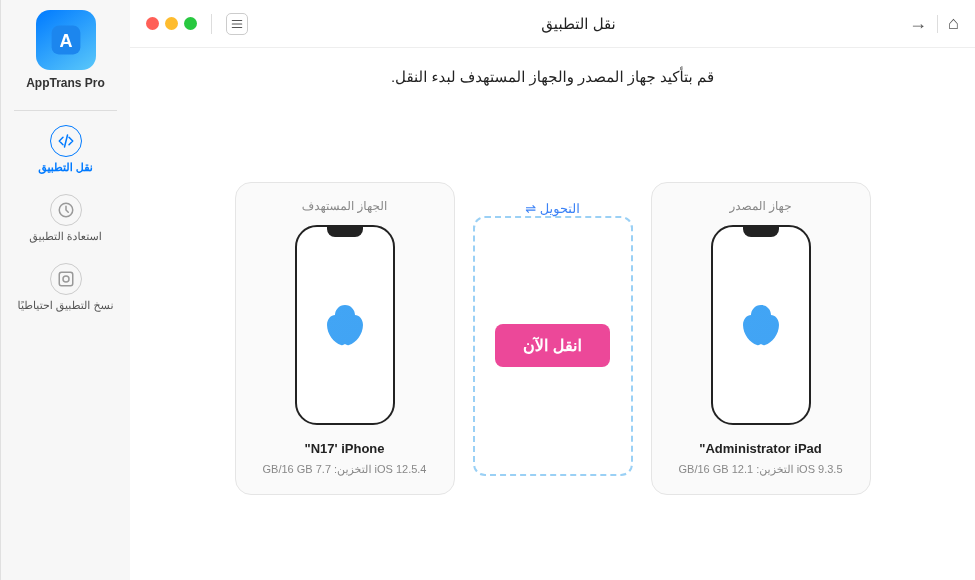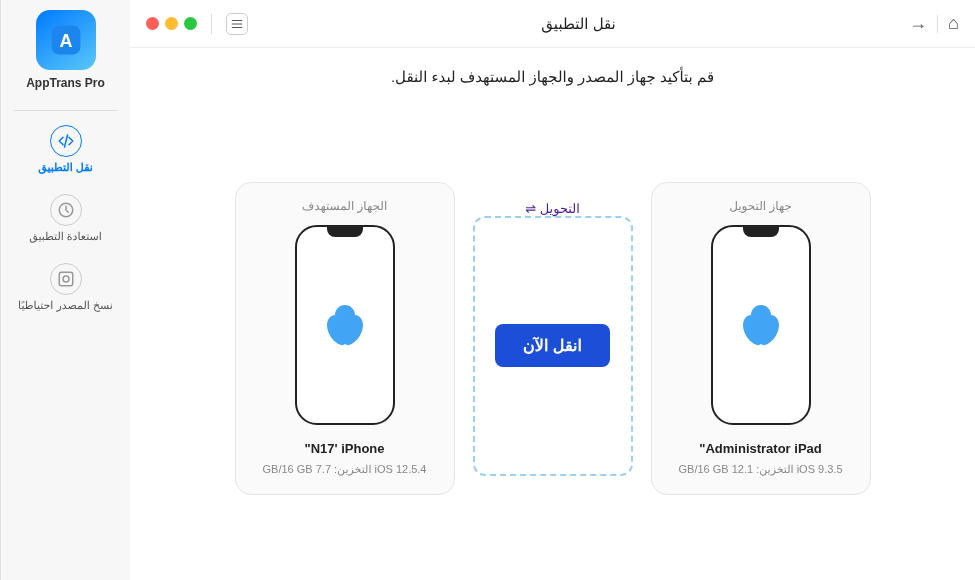--- a/index.html
+++ b/index.html
@@ -247,35 +247,35 @@
       display: flex;
       flex-direction: column;
       align-items: center;
       justify-content: center;
       width: 180px;
       gap: 0;
       position: relative;
     }
     .transfer-label {
       font-size: 13px;
-      color: #4c1d95;
+      color: #3b82f6;
       direction: rtl;
       margin-bottom: 0;
     }
     .dashed-box {
       width: 160px;
       height: 260px;
       border: 2px dashed #9ad0f5;
       border-radius: 12px;
       display: flex;
       align-items: center;
       justify-content: center;
     }
     .transfer-now-btn {
-      background: #1d4ed8;
+      background: #ec4899;
       color: #fff;
       border: none;
       border-radius: 8px;
       padding: 12px 28px;
       font-size: 16px;
       font-weight: 600;
       cursor: pointer;
       direction: rtl;
       white-space: nowrap;
     }
@@ -353,21 +353,21 @@
     <span class="sidebar-item-label">استعادة التطبيق</span>
   </div>
 
   <div class="sidebar-item">
     <div class="sidebar-item-icon icon-circle">
       <svg width="18" height="18" viewBox="0 0 24 24" fill="none">
         <rect x="3" y="3" width="18" height="18" rx="3" stroke="#999" stroke-width="2"></rect>
         <circle cx="12" cy="12" r="4" stroke="#999" stroke-width="2"></circle>
       </svg>
     </div>
-    <span class="sidebar-item-label">نسخ المصدر احتياطيًا</span>
+    <span class="sidebar-item-label">نسخ التطبيق احتياطيًا</span>
   </div>
 
 </div>
 
 <div class="main">
 
   <div class="titlebar">
     <div class="titlebar-controls">
       <div class="titlebar-btn close"></div>
       <div class="titlebar-btn minimize"></div>
@@ -417,21 +417,21 @@
     </div>
 
     <div class="transfer-center">
       <span class="transfer-label">التحويل ⇌</span>
       <div class="dashed-box">
         <button class="transfer-now-btn">انقل الآن</button>
       </div>
     </div>
 
     <div class="device-card">
-      <span class="device-label">جهاز التحويل</span>
+      <span class="device-label">جهاز المصدر</span>
       <div class="phone-wrap">
         <div class="phone-glow"></div>
         <div class="phone-body">
           <div class="phone-notch"></div>
           <div class="apple-logo-container">
             <svg width="48" height="48" viewBox="0 0 48 48" fill="none">
               <defs>
                 <linearGradient id="appleGrad2" x1="0" y1="0" x2="48" y2="48">
                   <stop offset="0%" stop-color="#42a5f5"></stop>
                   <stop offset="100%" stop-color="#1565c0"></stop>

